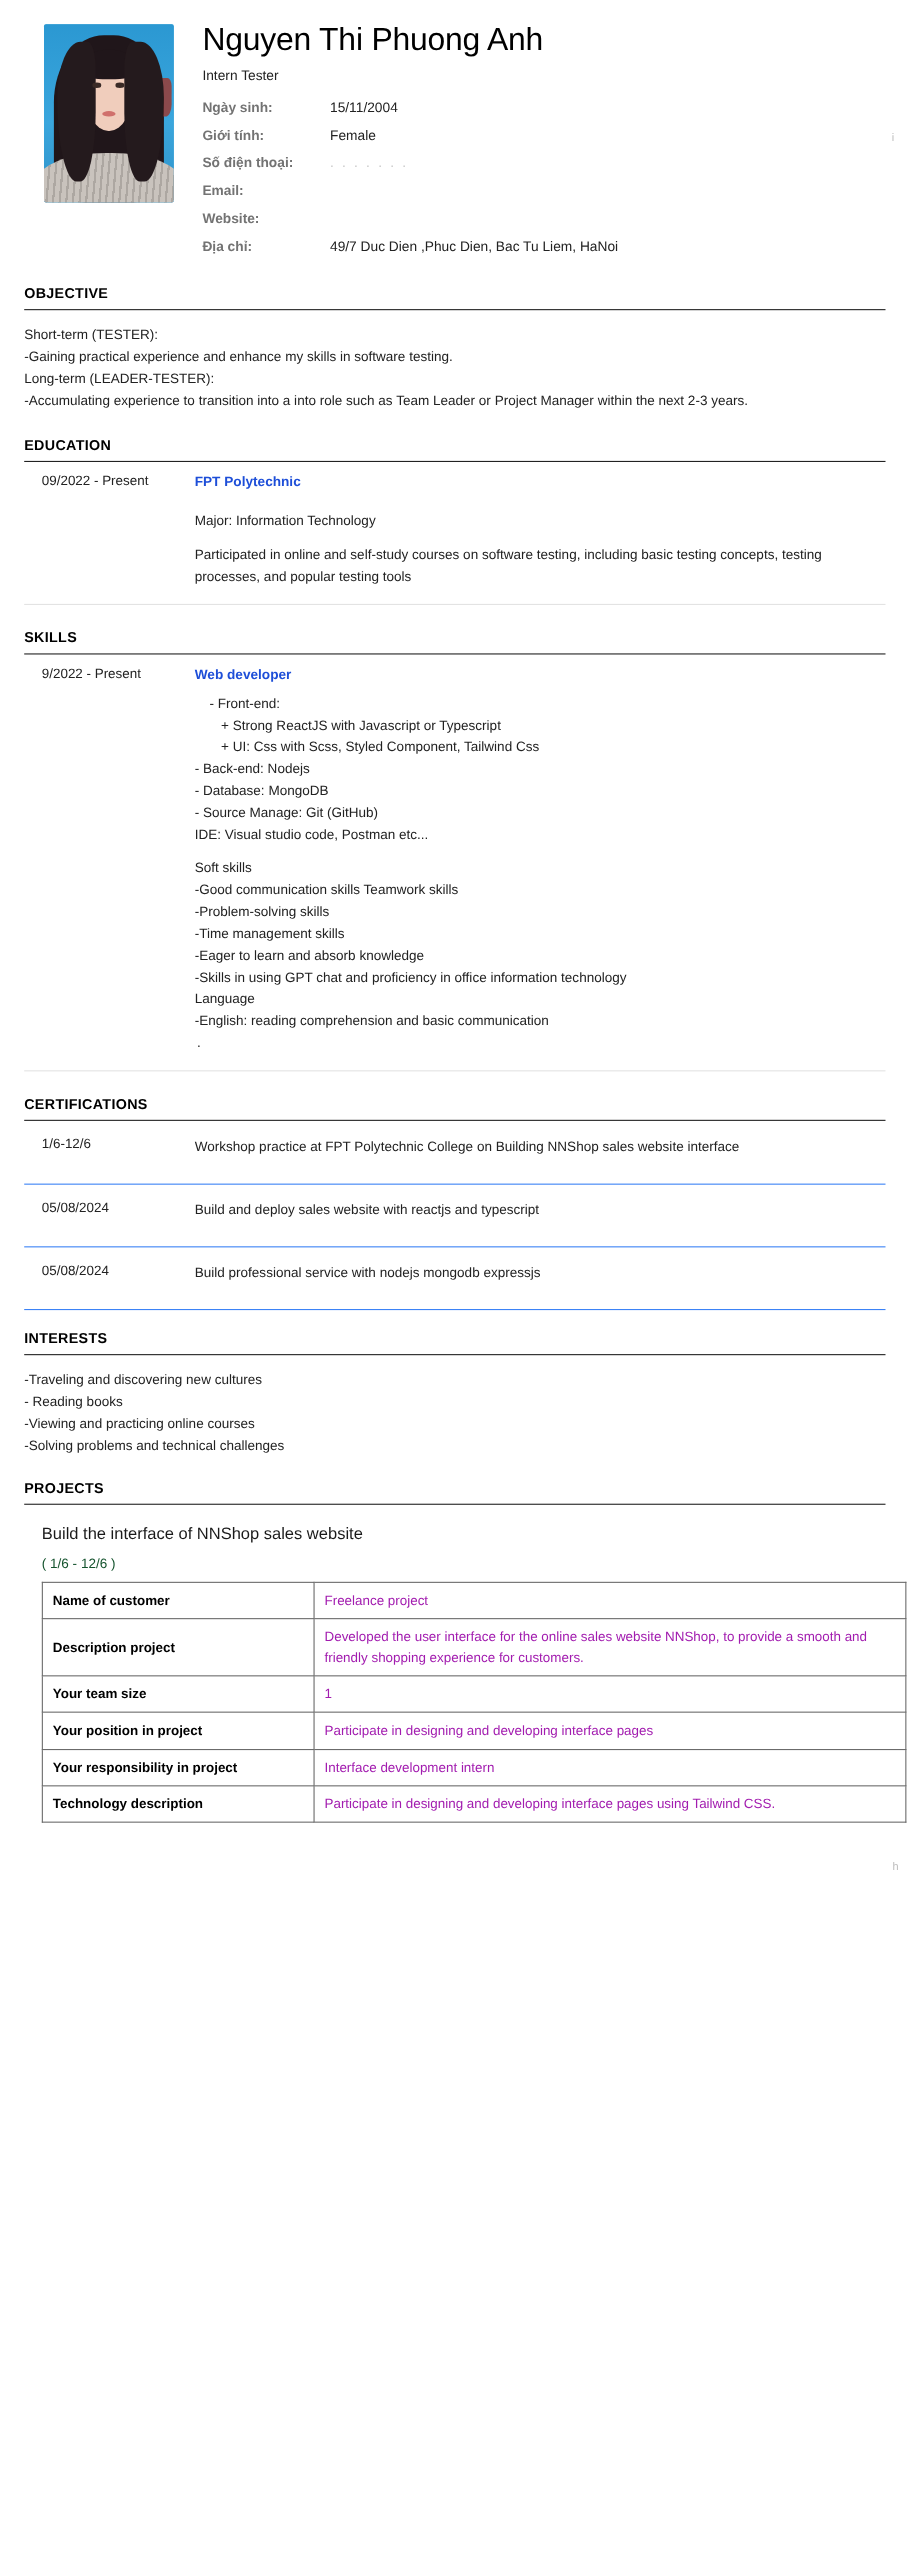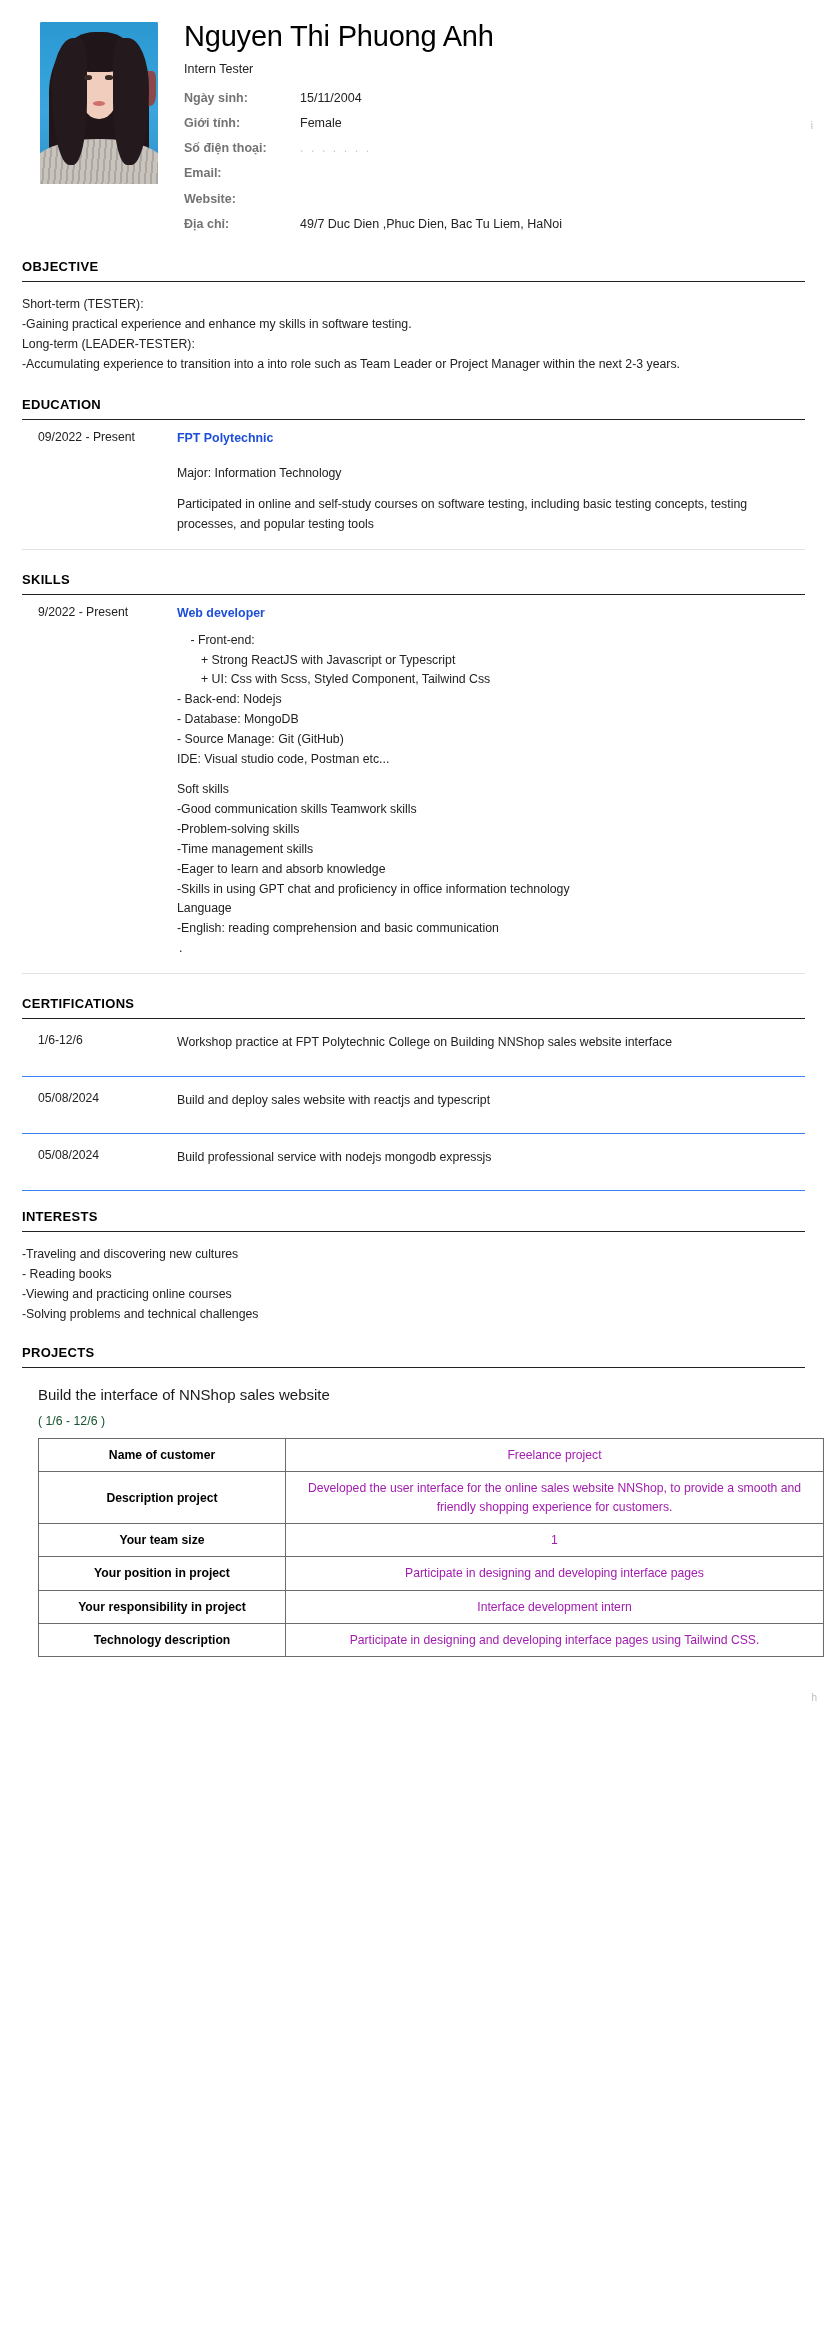--- a/index.html
+++ b/index.html
@@ -282,21 +282,20 @@
     font-size: 12.3px;
     color: #14532d;
     padding: 9px 0 10px 16px;
   }
   .proj-table {
     width: 786px;
     margin-left: 16px;
     border-collapse: collapse;
     table-layout: fixed;
     border: 1px solid #5a5a5a;
-    text-align: center;
   }
   .proj-table td {
     border: 1px solid #6b6b6b;
     padding: 7px 9px;
     font-size: 12.2px;
     line-height: 1.5;
     vertical-align: middle;
     color: #a21caf;
   }
   .proj-table td.k {

